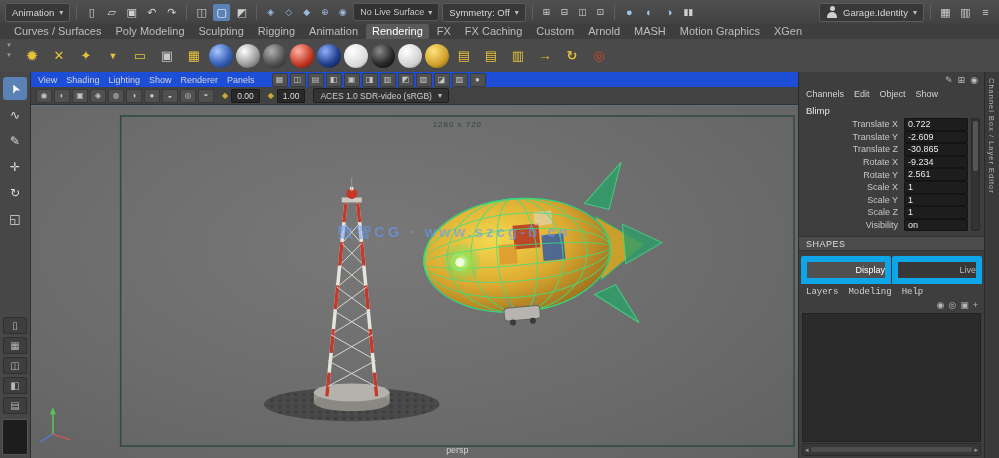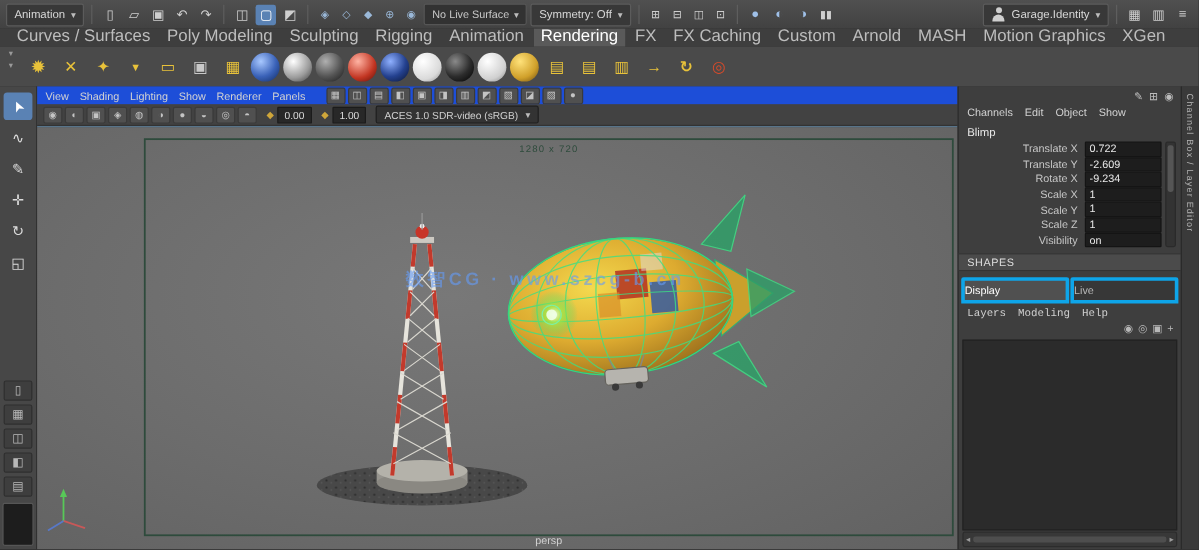--- a/index.html
+++ b/index.html
@@ -24,21 +24,21 @@
   .field{height:16px;background:#323232;border:1px solid #555;border-radius:2px;
          display:flex;align-items:center;gap:4px;padding:0 6px;color:#c9c9c9;font-size:9px;white-space:nowrap;}
   .person{width:12px;height:12px;position:relative;flex:0 0 auto;}
   .person::before{content:"";position:absolute;left:3.5px;top:0;width:5px;height:5px;border-radius:50%;background:#cfcfcf;}
   .person::after{content:"";position:absolute;left:1px;top:6px;width:10px;height:6px;border-radius:5px 5px 0 0;background:#cfcfcf;}
   .flexspacer{flex:1;}
 
   
   .shelf-tabs{position:absolute;left:0;top:24px;right:0;height:15px;background:#3e3e3e;
               border-bottom:1px solid #313131;display:flex;align-items:flex-end;gap:2px;padding:0 8px;
-              font-size:14px;color:#bdbdbd;white-space:nowrap;overflow:hidden;}
+              font-size:11px;color:#bdbdbd;white-space:nowrap;overflow:hidden;}
   .shelf-tab{padding:1px 6px 2px;border-radius:2px 2px 0 0;}
   .shelf-tab.active{background:#5a5a5a;color:#fff;}
 
   
   .shelf{position:absolute;left:0;top:39px;right:0;height:33px;background:#4a4a4a;
          border-bottom:1px solid #303030;display:flex;align-items:center;gap:3px;padding:0 4px 0 20px;overflow:hidden;}
   .shelf-ctrl{position:absolute;left:2px;top:2px;width:14px;display:flex;flex-direction:column;gap:2px;
               color:#9a9a9a;font-size:7px;align-items:center;}
   .shelf-icon{width:24px;height:24px;border-radius:3px;display:flex;align-items:center;justify-content:center;
               font-size:13px;background:transparent;flex:0 0 auto;}
@@ -86,21 +86,21 @@
   .cb-rows{position:relative;}
   .cb-row{display:flex;align-items:center;height:12.6px;}
   .cb-label{flex:1;text-align:right;padding-right:6px;color:#c6c6c6;white-space:nowrap;}
   .cb-value{width:56px;height:10.5px;line-height:10.5px;background:#1d1d1d;border:1px solid #141414;
             color:#e8e8e8;padding:0 3px;margin-right:16px;border-radius:1px;}
   .cb-vscroll{position:absolute;right:4px;top:0;bottom:0;width:7px;background:#333;border:1px solid #2a2a2a;border-radius:2px;}
   .cb-vscroll .thumb{position:absolute;left:1px;right:1px;top:2px;height:45%;background:#555;border-radius:2px;}
   .cb-shapes{height:13px;background:#4b4b4b;border-top:1px solid #333;border-bottom:1px solid #333;
              display:flex;align-items:center;padding:0 7px;margin-top:5px;color:#dedede;letter-spacing:0.5px;}
   .layer-tabs{display:flex;margin-top:5px;padding:0 2px;gap:1px;}
-  .layer-tab{flex:1;text-align:left;padding:3px 0;background:#373737;border:3px solid #0ea5e9;color:#b8b8b8;border-radius:2px 2px 0 0;}
+  .layer-tab{flex:1;text-align:right;padding:3px 0;background:#373737;border:6px solid #0ea5e9;color:#b8b8b8;border-radius:2px 2px 0 0;}
   .layer-tab.active{background:#505050;color:#fff;}
   .layer-menus{display:flex;gap:10px;padding:3px 7px 2px;color:#d0d0d0;font-family:Liberation Mono, monospace;}
   .layer-icons{display:flex;justify-content:flex-end;gap:4px;padding:1px 6px 2px;color:#b8b8b8;}
   .layer-list{flex:1;background:#2b2b2b;border:1px solid #222;margin:1px 3px 0;}
   .hscroll{height:11px;margin:1px 3px 2px;display:flex;align-items:center;justify-content:space-between;
            background:#383838;border:1px solid #2c2c2c;border-radius:2px;color:#9c9c9c;font-size:7px;padding:0 2px;}
   .hthumb{flex:1;height:5px;margin:0 2px;background:#4e4e4e;border-radius:2px;}
 
   
   .rstrip{width:14px;background:#3a3a3a;border-left:1px solid #2a2a2a;position:relative;}
@@ -377,22 +377,30 @@
       <div class="cb-rows">
         <div class="cb-row">
           <span class="cb-label">Translate X</span>
           <span class="cb-value">0.722</span>
         </div>
         <div class="cb-row">
           <span class="cb-label">Translate Y</span>
           <span class="cb-value">-2.609</span>
         </div>
         <div class="cb-row">
+          <span class="cb-label">Translate Z</span>
+          <span class="cb-value">-30.865</span>
+        </div>
+        <div class="cb-row">
           <span class="cb-label">Rotate X</span>
           <span class="cb-value">-9.234</span>
+        </div>
+        <div class="cb-row">
+          <span class="cb-label">Rotate Y</span>
+          <span class="cb-value">2.561</span>
         </div>
         <div class="cb-row">
           <span class="cb-label">Scale X</span>
           <span class="cb-value">1</span>
         </div>
         <div class="cb-row">
           <span class="cb-label">Scale Y</span>
           <span class="cb-value">1</span>
         </div>
         <div class="cb-row">

